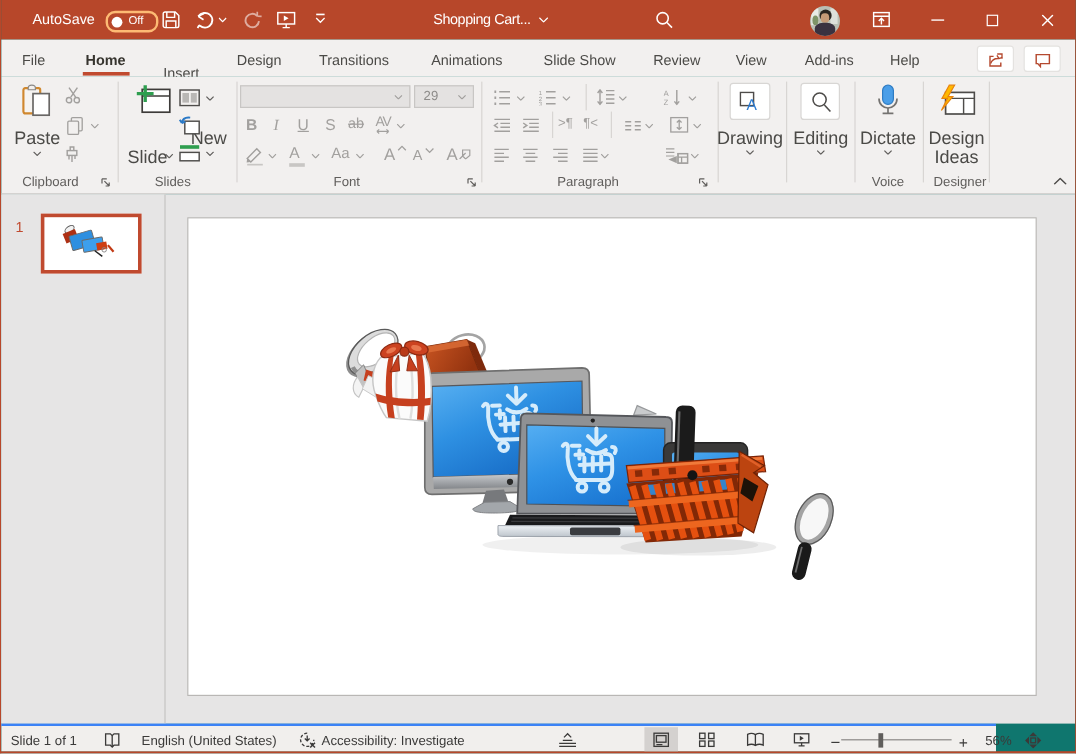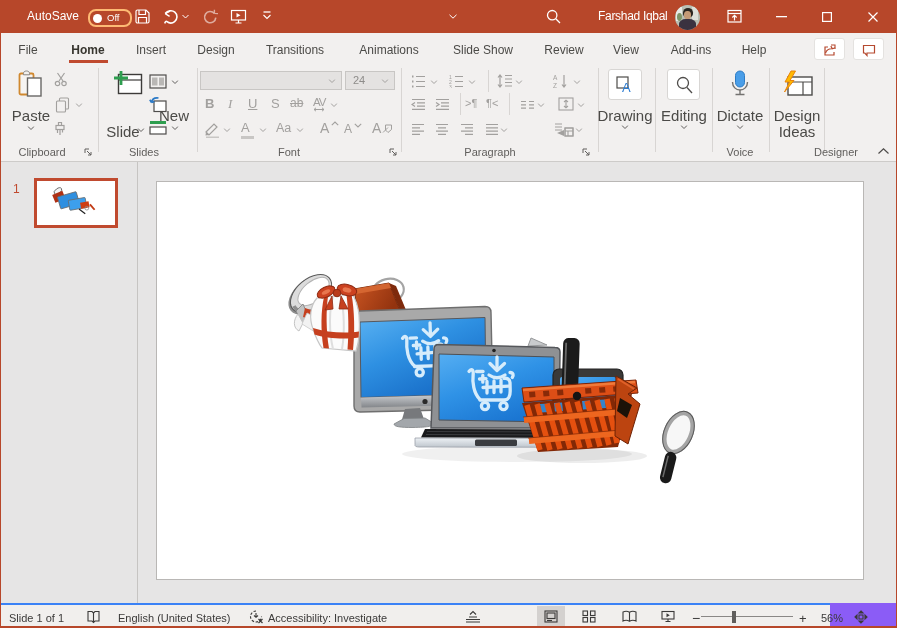--- a/index.html
+++ b/index.html
@@ -1,17 +1,17 @@
 <!DOCTYPE html>
 <html><head>
 <meta charset="utf-8">
 <style>
   html,body{margin:0;padding:0;}
   body{width:897px;height:628px;overflow:hidden;font-family:"Liberation Sans",sans-serif;}
-  #app{position:relative;width:897px;height:628px;background:#8b5cf6;overflow:hidden;
+  #app{position:relative;width:897px;height:628px;background:#0f766e;overflow:hidden;
        border-left:1px solid #B7472A;border-right:1px solid #B7472A;border-bottom:2px solid #B7472A;box-sizing:border-box;}
   .abs{position:absolute;}
   
   #titlebar{position:absolute;left:-1px;top:0;width:897px;height:33px;background:#B7472A;color:#fff;font-size:12px;}
   #titlebar .txt{position:absolute;top:0;height:33px;line-height:33px;white-space:nowrap;}
   
   #menubar{position:absolute;left:0;top:33px;width:895px;height:31px;background:#F2F0EF;}
   .tab{position:absolute;top:4px;height:27px;line-height:27px;font-size:12px;color:#4B4A47;transform:translateX(-50%);}
   
   #ribbon{position:absolute;left:0;top:64px;width:895px;height:97px;background:#F2F0EF;border-bottom:1px solid #CDCBC9;box-sizing:content-box;}
@@ -59,28 +59,28 @@
     </svg>
     <svg class="abs" style="left:230px;top:8px" width="17" height="17" viewBox="0 0 17 17" fill="none" stroke="#fff" stroke-width="1.2">
       <rect x="1.5" y="2.5" width="14" height="9.5"></rect>
       <path d="M8.5 12 L8.5 15 M5.5 15 L11.5 15"></path>
       <path d="M6.5 5 L10.5 7.2 L6.5 9.5 Z" fill="#fff" stroke="none"></path>
     </svg>
     <svg class="abs" style="left:262px;top:11px" width="10" height="9" viewBox="0 0 10 9" fill="none" stroke="#fff" stroke-width="1.1">
       <path d="M1.5 1 L8.5 1" stroke-width="1.3"></path>
       <path d="M1.5 4 L5 7.5 L8.5 4"></path>
     </svg>
+    <div class="txt" style="left:361px;letter-spacing:-0.35px;">Shopping Cart...</div>
     <svg class="abs" style="left:449px;top:14px" width="8" height="5" viewBox="0 0 8 5" fill="none" stroke="#fff" stroke-width="1">
         <path d="M0.5 0.8 L4 4.2 L7.5 0.8"></path>
       </svg>
     <svg class="abs" style="left:546px;top:9px" width="15" height="15" viewBox="0 0 15 15" fill="none" stroke="#fff" stroke-width="1.3">
       <circle cx="6.2" cy="6.2" r="4.7"></circle>
         <path d="M9.8 9.8 L14 14"></path>
     </svg>
-    <div class="txt" style="left:598px;letter-spacing:-0.3px;">Farshad Iqbal</div>
 
     <div class="abs" style="left:675px;top:5px;width:25px;height:25px;border-radius:50%;background:#B9BFB4;overflow:hidden;">
       <div class="abs" style="left:1px;top:2px;width:6px;height:14px;background:#E8EAE6;"></div>
       <div class="abs" style="left:17px;top:2px;width:6px;height:13px;background:#DDE0DA;"></div>
       <div class="abs" style="left:2px;top:8px;width:5px;height:8px;background:#7E9468;border-radius:50%;"></div>
       <div class="abs" style="left:7.5px;top:2.5px;width:10px;height:9px;border-radius:50% 50% 40% 40%;background:#2A2520;"></div>
       <div class="abs" style="left:9px;top:6px;width:7px;height:8px;border-radius:45%;background:#C59A76;"></div>
       <div class="abs" style="left:4px;top:13.5px;width:17px;height:12px;border-radius:40% 40% 0 0;background:#3A3240;"></div>
     </div>
 
@@ -97,21 +97,21 @@
         <rect x="0.6" y="0.6" width="8.8" height="8.8"></rect>
       </svg>
     <svg class="abs" style="left:868px;top:12px" width="10" height="10" viewBox="0 0 10 10" stroke="#fff" stroke-width="1.2">
         <path d="M0.5 0.5 L9.5 9.5 M9.5 0.5 L0.5 9.5"></path>
       </svg>
   </div>
 
   <div id="menubar">
     <div class="tab" style="left:27px;">File</div>
     <div class="tab" style="left:87px;font-weight:bold;color:#37352F;">Home</div>
-    <div class="tab" style="left:150px;">Insert</div>
+    <div class="tab" style="left:150px;margin-top:11px;">Insert</div>
     <div class="tab" style="left:215px;">Design</div>
     <div class="tab" style="left:294px;">Transitions</div>
     <div class="tab" style="left:388px;">Animations</div>
     <div class="tab" style="left:482px;">Slide Show</div>
     <div class="tab" style="left:563px;">Review</div>
     <div class="tab" style="left:625px;">View</div>
     <div class="tab" style="left:690px;">Add-ins</div>
     <div class="tab" style="left:753px;">Help</div>
     <div class="abs" style="left:68px;top:27px;width:39px;height:3px;background:#C04A2F;"></div>
 
@@ -199,21 +199,21 @@
     </svg>
     <svg class="chev" style="left:174px;top:62px;" viewBox="0 0 7 4" fill="none" stroke="#605E5C" stroke-width="1">
         <path d="M0.5 0.5 L3.5 3.5 L6.5 0.5"></path>
       </svg>
     <div class="glabel" style="left:143px;">Slides</div>
 
     <div class="abs" style="left:199px;top:7px;width:142px;height:19px;background:#E4E2E1;border:1px solid #C8C6C4;box-sizing:border-box;"></div>
     <svg class="chev" style="left:331px;top:15px;" viewBox="0 0 7 4" fill="none" stroke="#A2A09E" stroke-width="1">
         <path d="M0.5 0.5 L3.5 3.5 L6.5 0.5"></path>
       </svg>
-    <div class="abs" style="left:344px;top:7px;width:50px;height:19px;background:#E4E2E1;border:1px solid #C8C6C4;box-sizing:border-box;font-size:11px;line-height:17px;color:#8E8C8A;padding-left:7px;">24</div>
+    <div class="abs" style="left:344px;top:7px;width:50px;height:19px;background:#E4E2E1;border:1px solid #C8C6C4;box-sizing:border-box;font-size:11px;line-height:17px;color:#8E8C8A;padding-left:7px;">29</div>
     <svg class="chev" style="left:384px;top:15px;" viewBox="0 0 7 4" fill="none" stroke="#A2A09E" stroke-width="1">
         <path d="M0.5 0.5 L3.5 3.5 L6.5 0.5"></path>
       </svg>
     <div class="abs" style="left:203px;top:32px;width:190px;height:17px;font-size:13px;color:#A2A09E;">
       <b style="position:absolute;left:1px;">B</b>
       <i style="position:absolute;left:24px;font-family:'Liberation Serif',serif;">I</i>
       <span style="position:absolute;left:44px;text-decoration:underline;">U</span>
       <span style="position:absolute;left:67px;">S</span>
       <span style="position:absolute;left:86px;text-decoration:line-through;font-size:12px;">ab</span>
       <span style="position:absolute;left:109px;font-size:11.5px;letter-spacing:-1px;">AV</span>
@@ -380,21 +380,21 @@
       </svg>
     <div class="glabel" style="left:739px;">Voice</div>
 
     <svg class="abs" style="left:780px;top:6px" width="32" height="29" viewBox="0 0 32 29">
       <rect x="7" y="7" width="24" height="18" fill="#fff" stroke="#4E4C4A" stroke-width="1.4"></rect>
       <path d="M7 12 L31 12 M22 12 L22 25" stroke="#4E4C4A" stroke-width="1.2"></path>
       <path d="M10 1 L4 12 L8.5 12 L3.5 22 L13 10.5 L9 10.5 L14.5 1 Z" fill="#FFB900" stroke="#E8830C" stroke-width="1"></path>
     </svg>
     <div class="biglabel" style="left:796px;top:43px;">Design</div>
     <div class="biglabel" style="left:796px;top:59px;">Ideas</div>
-    <div class="glabel" style="left:835px;">Designer</div>
+    <div class="glabel" style="left:799px;">Designer</div>
 
     <svg class="abs" style="left:877px;top:84px" width="11" height="6" viewBox="0 0 11 6" fill="none" stroke="#4E4C4A" stroke-width="1.2">
         <path d="M0.5 5.5 L5.5 0.8 L10.5 5.5"></path>
       </svg>
   </div>
 
   <div id="content">
     <div id="panel">
       <div class="abs" style="left:12px;top:20px;font-size:12px;color:#C04A2F;">1</div>
       <div id="thumb">

